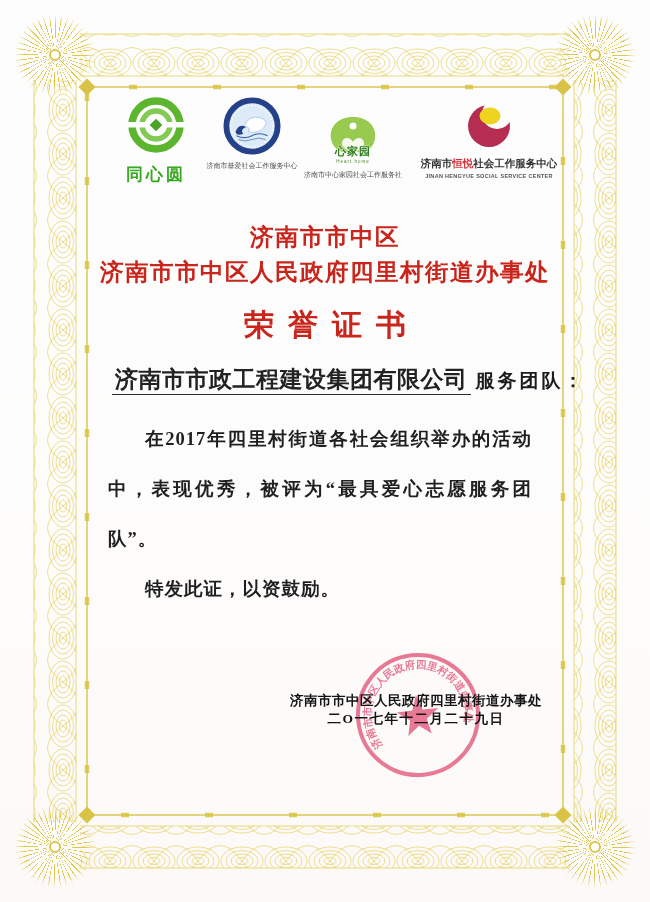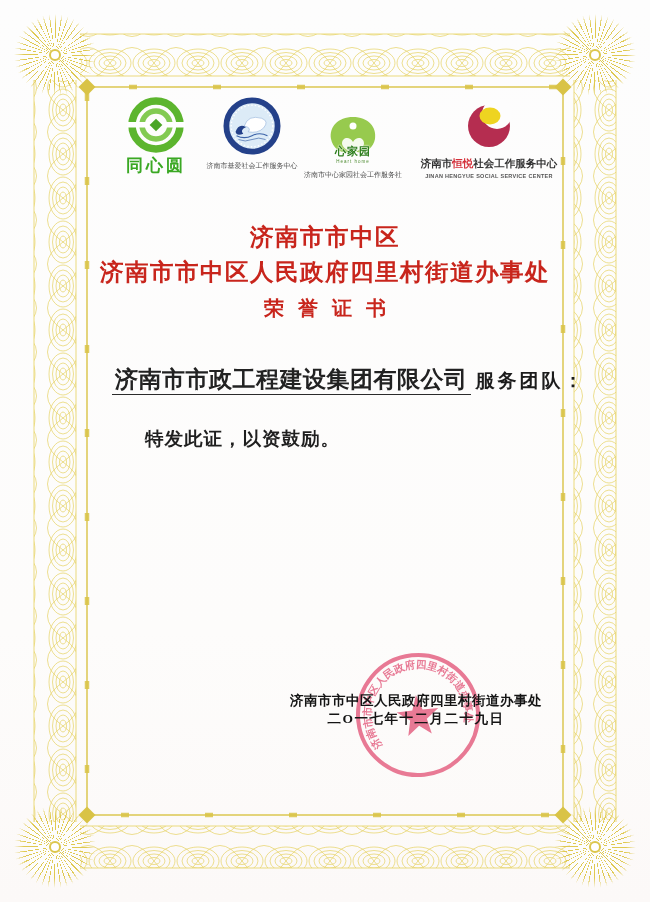--- a/index.html
+++ b/index.html
@@ -36,38 +36,38 @@
   .rosette.tr{left:552px;top:12px}
   .rosette.bl{left:12px;top:804px}
   .rosette.br{left:552px;top:804px}
 
   
   .logo{position:absolute;display:flex;flex-direction:column;align-items:center;}
   .logo1{left:110px;top:96px;width:92px;}
   .logo2{left:208px;top:97px;width:88px;}
   .logo3{left:310px;top:115px;width:86px;}
   .logo4{left:414px;top:100px;width:150px;}
-  .cap-green{margin-top:0;font-family:"Liberation Sans",sans-serif;font-weight:700;
+  .cap-green{margin-top:9px;font-family:"Liberation Sans",sans-serif;font-weight:700;
     font-size:17px;letter-spacing:3px;color:#3aa823;white-space:nowrap;}
   .cap-small{margin-top:6px;font-family:"Liberation Sans",sans-serif;font-size:7px;
     color:#4a4a4a;white-space:nowrap;}
   .l3-label{margin-top:-13px;font-family:"Liberation Sans",sans-serif;font-weight:700;
     font-size:11px;letter-spacing:1px;color:#2f7f1f;
     text-shadow:0 0 2px #fff,0 0 2px #fff;}
   .l3-sub{font-family:"Liberation Sans",sans-serif;font-size:4.5px;letter-spacing:1px;color:#4c8a2f;}
   .cap-cn{margin-top:9px;font-family:Liberation Mono, monospace;font-weight:700;
     font-size:10.5px;color:#333;white-space:nowrap;}
   .cap-cn .accent{color:#d4303a;}
   .cap-en{margin-top:2px;font-family:"Liberation Sans",sans-serif;font-weight:700;
     font-size:5.5px;letter-spacing:.3px;color:#555;white-space:nowrap;}
 
   
   .title-block{position:absolute;left:90px;top:220px;width:470px;text-align:center;color:var(--title-red);}
   .t1,.t2{font-weight:700;font-size:23.5px;letter-spacing:1.5px;line-height:35px;}
-  .t3{font-weight:700;font-size:20px;letter-spacing:14px;padding-left:14px;margin-top:5px;}
+  .t3{font-weight:700;font-size:30px;letter-spacing:14px;padding-left:14px;margin-top:15px;}
 
   
   .recipient{position:absolute;left:112px;top:364px;white-space:nowrap;color:#222;}
   .r-name{font-size:23px;letter-spacing:.5px;font-weight:700;
     border-bottom:1.5px solid #2b2b2b;padding:0 3px 2px;}
   .r-suffix{font-size:19px;font-weight:700;letter-spacing:3px;margin-left:5px;color:#1c1c1c;margin-top:28px;}
 
   
   .body-text{position:absolute;left:108px;top:414px;width:424px;
     font-size:18.5px;font-weight:700;line-height:50px;letter-spacing:1px;
@@ -190,20 +190,21 @@
     <div class="t1">济南市市中区</div>
     <div class="t2">济南市市中区人民政府四里村街道办事处</div>
     <div class="t3">荣誉证书</div>
   </div>
 
   <div class="recipient">
     <span class="r-name">济南市市政工程建设集团有限公司</span><span class="r-suffix">服务团队：</span>
   </div>
 
   <div class="body-text">
+    <p>在2017年四里村街道各社会组织举办的活动中，表现优秀，被评为“最具爱心志愿服务团队”。</p>
     <p>特发此证，以资鼓励。</p>
   </div>
 
   <svg class="seal" width="140" height="140" viewBox="0 0 140 140">
     <g opacity="0.72" transform="rotate(-6 70 70)">
       <circle cx="70" cy="70" r="60" fill="none" stroke="#e0486e" stroke-width="4"></circle>
       <path id="sealArc" d="M 31.5,97 A 47,47 0 1 1 108.5,97" fill="none"></path>
       <text font-size="10.5" font-weight="bold" fill="#e0486e" font-family="'Liberation Serif','DejaVu Serif',serif">
         <textPath href="#sealArc">济南市市中区人民政府四里村街道办事处</textPath>
       </text>

